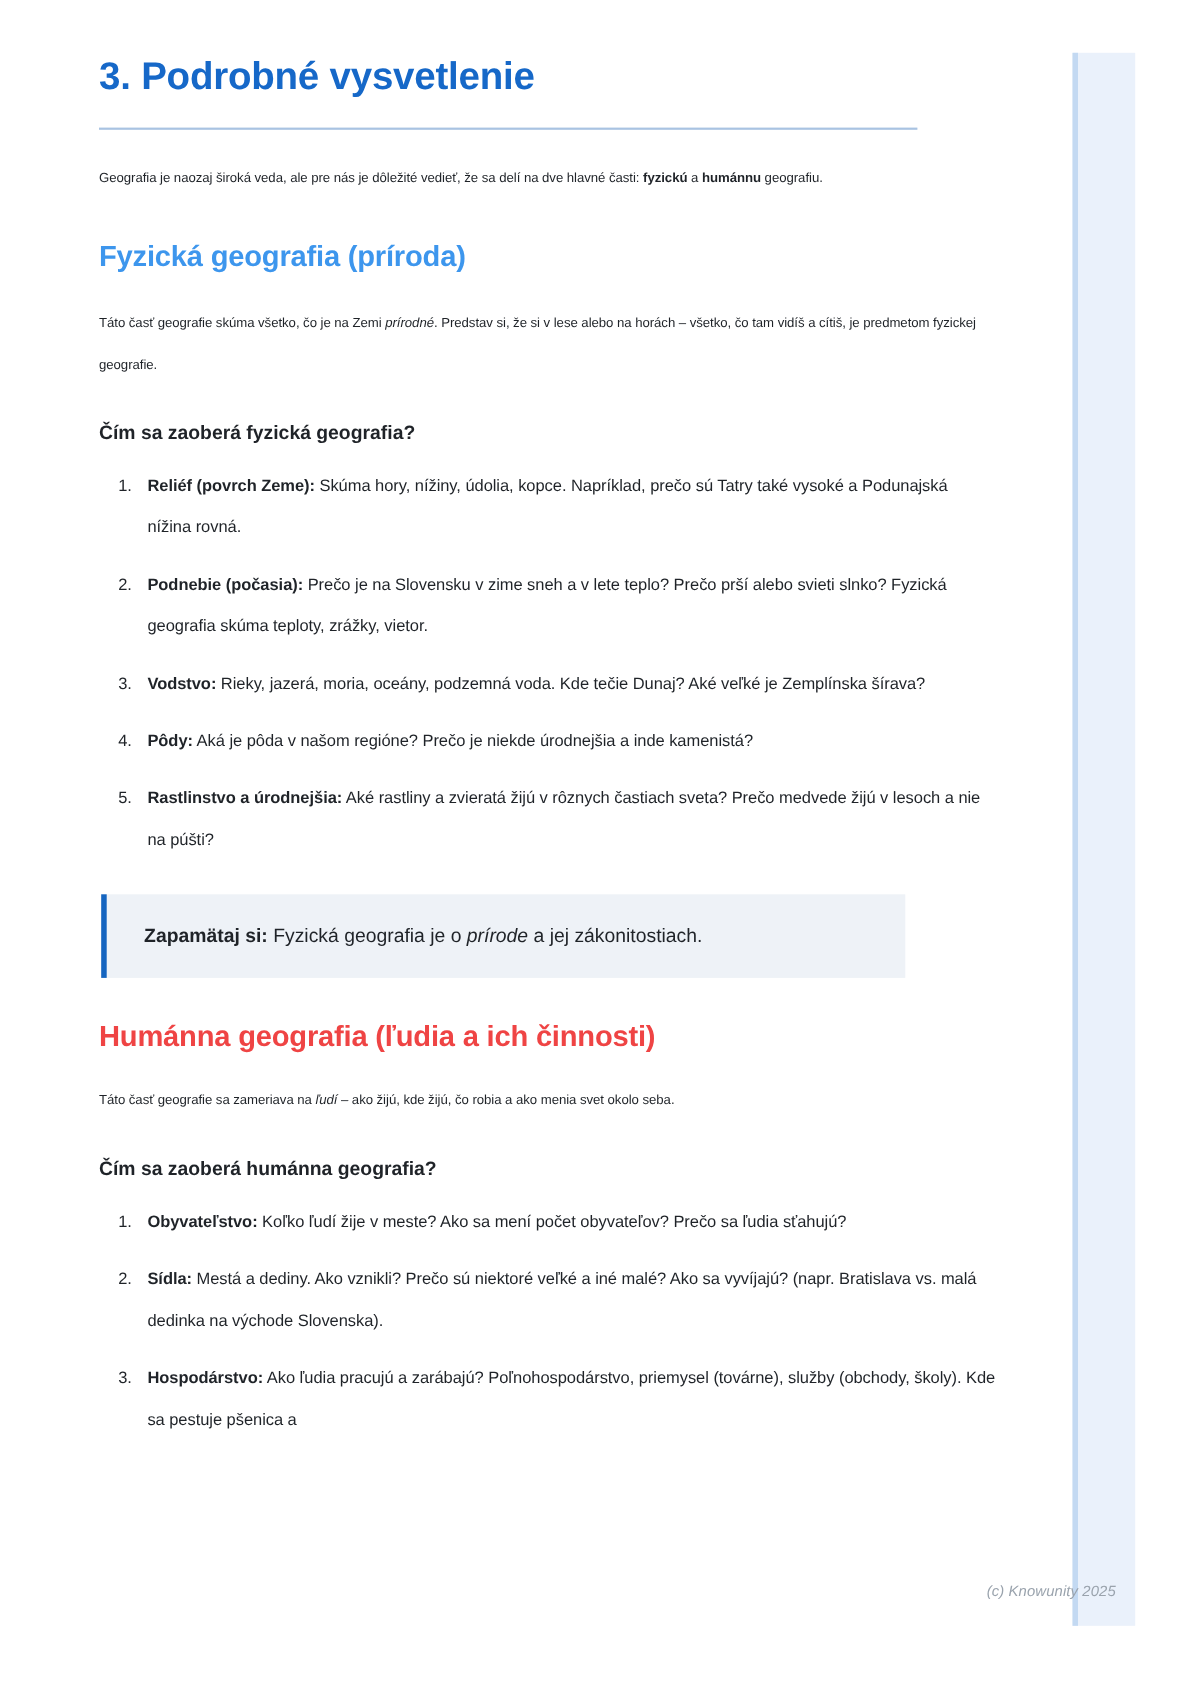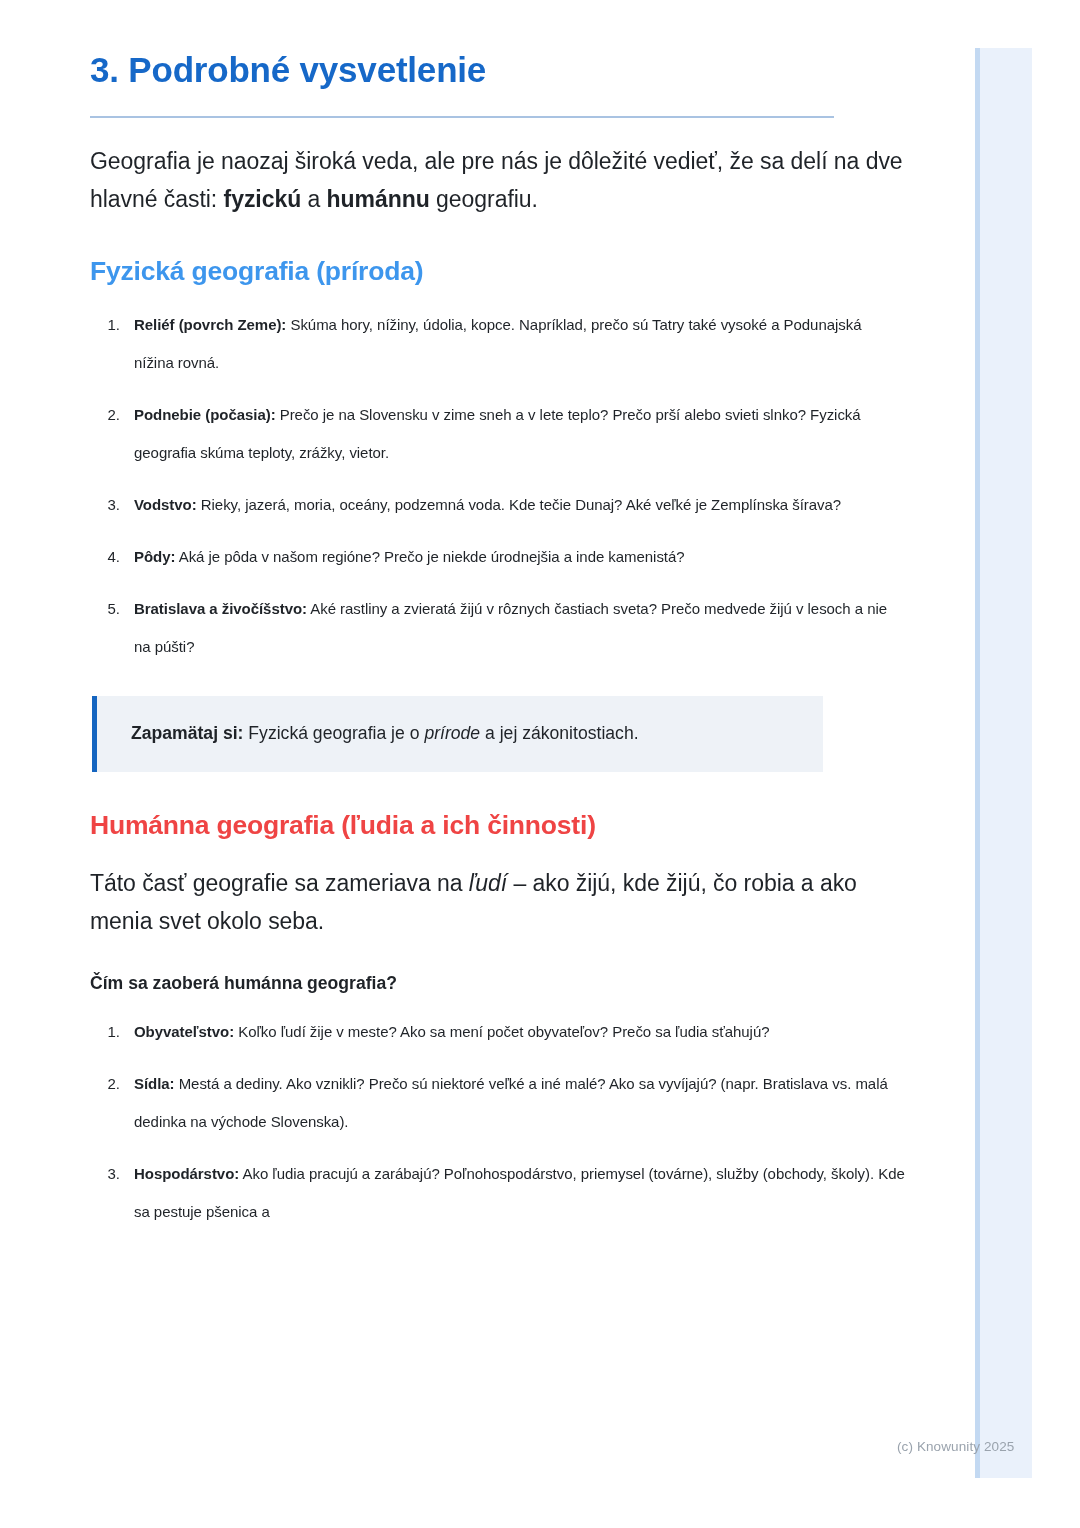--- a/index.html
+++ b/index.html
@@ -38,20 +38,21 @@
 
   
   #watermark {
     position: absolute;
     left: 897px;
     top: 1439px;
     font-size: 13.5px;
     color: #9aa3ad;
     letter-spacing: 0.1px;
     white-space: nowrap;
+    font-style: italic;
   }
 
   
   #doc {
     position: absolute;
     left: 0;
     top: 0;
     width: 975px;
     height: 1528px;
     padding: 0;
@@ -71,21 +72,21 @@
     letter-spacing: -0.2px;
   }
   .title-rule {
     height: 2px;
     background: #a9c3e2;
     margin: 26px 0 0 0;
     width: 744px;
   }
 
   p.body {
-    font-size: 23px;
+    font-size: 12px;
     line-height: 38px;
     margin: 24px 0 0 0;
     color: #1f2328;
     letter-spacing: -0.05px;
   }
   p.body.tight { margin-top: 22px; }
 
   h2.sub {
     font-size: 26.5px;
     font-weight: bold;
@@ -148,28 +149,30 @@
 <div id="doc">
   <div class="inner">
 
     <h1 class="doc-title" style="color: rgb(22, 104, 200);">3. Podrobné vysvetlenie</h1>
     <div class="title-rule" style="background: rgb(169, 195, 226);"></div>
 
     <p class="body"><span>Geografia je naozaj široká veda, ale pre nás je dôležité vedieť, že sa delí na dve hlavné časti: </span><b>fyzickú</b><span> a </span><b>humánnu</b><span> geografiu.</span></p>
 
     <h2 class="sub" style="color: rgb(61, 150, 237);">Fyzická geografia (príroda)</h2>
 
+    <p class="body"><span>Táto časť geografie skúma všetko, čo je na Zemi </span><i>prírodné</i><span>. Predstav si, že si v lese alebo na horách – všetko, čo tam vidíš a cítiš, je predmetom fyzickej geografie.</span></p>
 
+    <h3 class="q">Čím sa zaoberá fyzická geografia?</h3>
 
     <ol class="numbered">
       <li><b>Reliéf (povrch Zeme):</b><span> Skúma hory, nížiny, údolia, kopce. Napríklad, prečo sú Tatry také vysoké a Podunajská nížina rovná.</span></li>
       <li><b>Podnebie (počasia):</b><span> Prečo je na Slovensku v zime sneh a v lete teplo? Prečo prší alebo svieti slnko? Fyzická geografia skúma teploty, zrážky, vietor.</span></li>
       <li><b>Vodstvo:</b><span> Rieky, jazerá, moria, oceány, podzemná voda. Kde tečie Dunaj? Aké veľké je Zemplínska šírava?</span></li>
       <li><b>Pôdy:</b><span> Aká je pôda v našom regióne? Prečo je niekde úrodnejšia a inde kamenistá?</span></li>
-      <li><b>Bratislava a živočíšstvo:</b><span> Aké rastliny a zvieratá žijú v rôznych častiach sveta? Prečo medvede žijú v lesoch a nie na púšti?</span></li>
+      <li><b>Rastlinstvo a úrodnejšia:</b><span> Aké rastliny a zvieratá žijú v rôznych častiach sveta? Prečo medvede žijú v lesoch a nie na púšti?</span></li>
     </ol>
 
     <div class="callout" style="background: rgb(238, 242, 247); border-left-color: rgb(21, 101, 192);">
       <p><b>Zapamätaj si:</b><span> Fyzická geografia je o </span><i>prírode</i><span> a jej zákonitostiach.</span></p>
     </div>
 
     <h2 class="sub" style="color: #ef4444;">Humánna geografia (ľudia a ich činnosti)</h2>
 
     <p class="body tight"><span>Táto časť geografie sa zameriava na </span><i>ľudí</i><span> – ako žijú, kde žijú, čo robia a ako menia svet okolo seba.</span></p>
 

